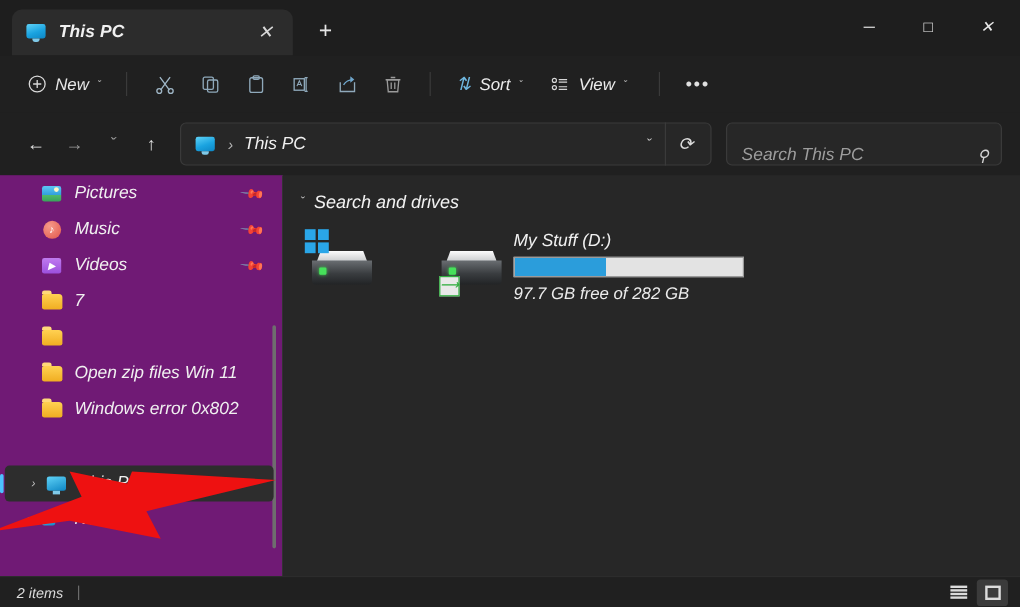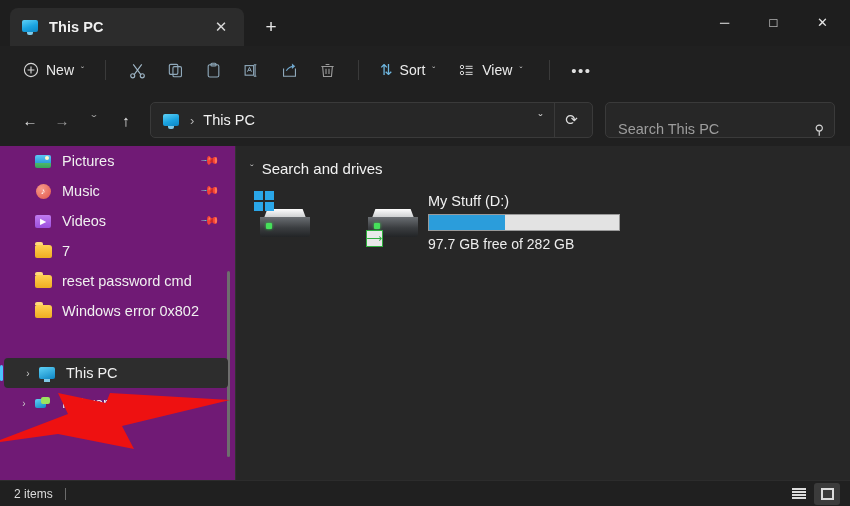--- a/index.html
+++ b/index.html
@@ -6,21 +6,21 @@
   html, body {
     width: 850px; height: 506px;
     background: #1b1b1b;
     font-family: "Liberation Sans", sans-serif;
     overflow: hidden;
   }
   #app {
     position: relative;
     width: 850px; height: 506px;
     background: #202020;
-    display: flex; flex-direction: column;
+    display: flex; flex-direction: column; font-style: italic;
   }
 
   
   .titlebar {
     height: 46px;
     background: #1e1e1e;
     display: flex; align-items: flex-end;
     position: relative;
     flex: 0 0 46px;
   }
@@ -465,21 +465,27 @@
           <span class="nav-ic">
             <span class="folder"></span>
           </span>
           <span class="nav-label">7</span>
         </div>
         <div class="nav-item">
           <span class="nav-exp"></span>
           <span class="nav-ic">
             <span class="folder"></span>
           </span>
-          <span class="nav-label">reset password cmd</span>
+        </div>
+        <div class="nav-item">
+          <span class="nav-exp"></span>
+          <span class="nav-ic">
+            <span class="folder"></span>
+          </span>
+          <span class="nav-label">Open zip files Win 11</span>
         </div>
         <div class="nav-item">
           <span class="nav-exp"></span>
           <span class="nav-ic">
             <span class="folder"></span>
           </span>
           <span class="nav-label">Windows error 0x802</span>
         </div>
         <div class="nav-item sel" style="margin-top: 32px;">
           <span class="nav-exp">›</span>

